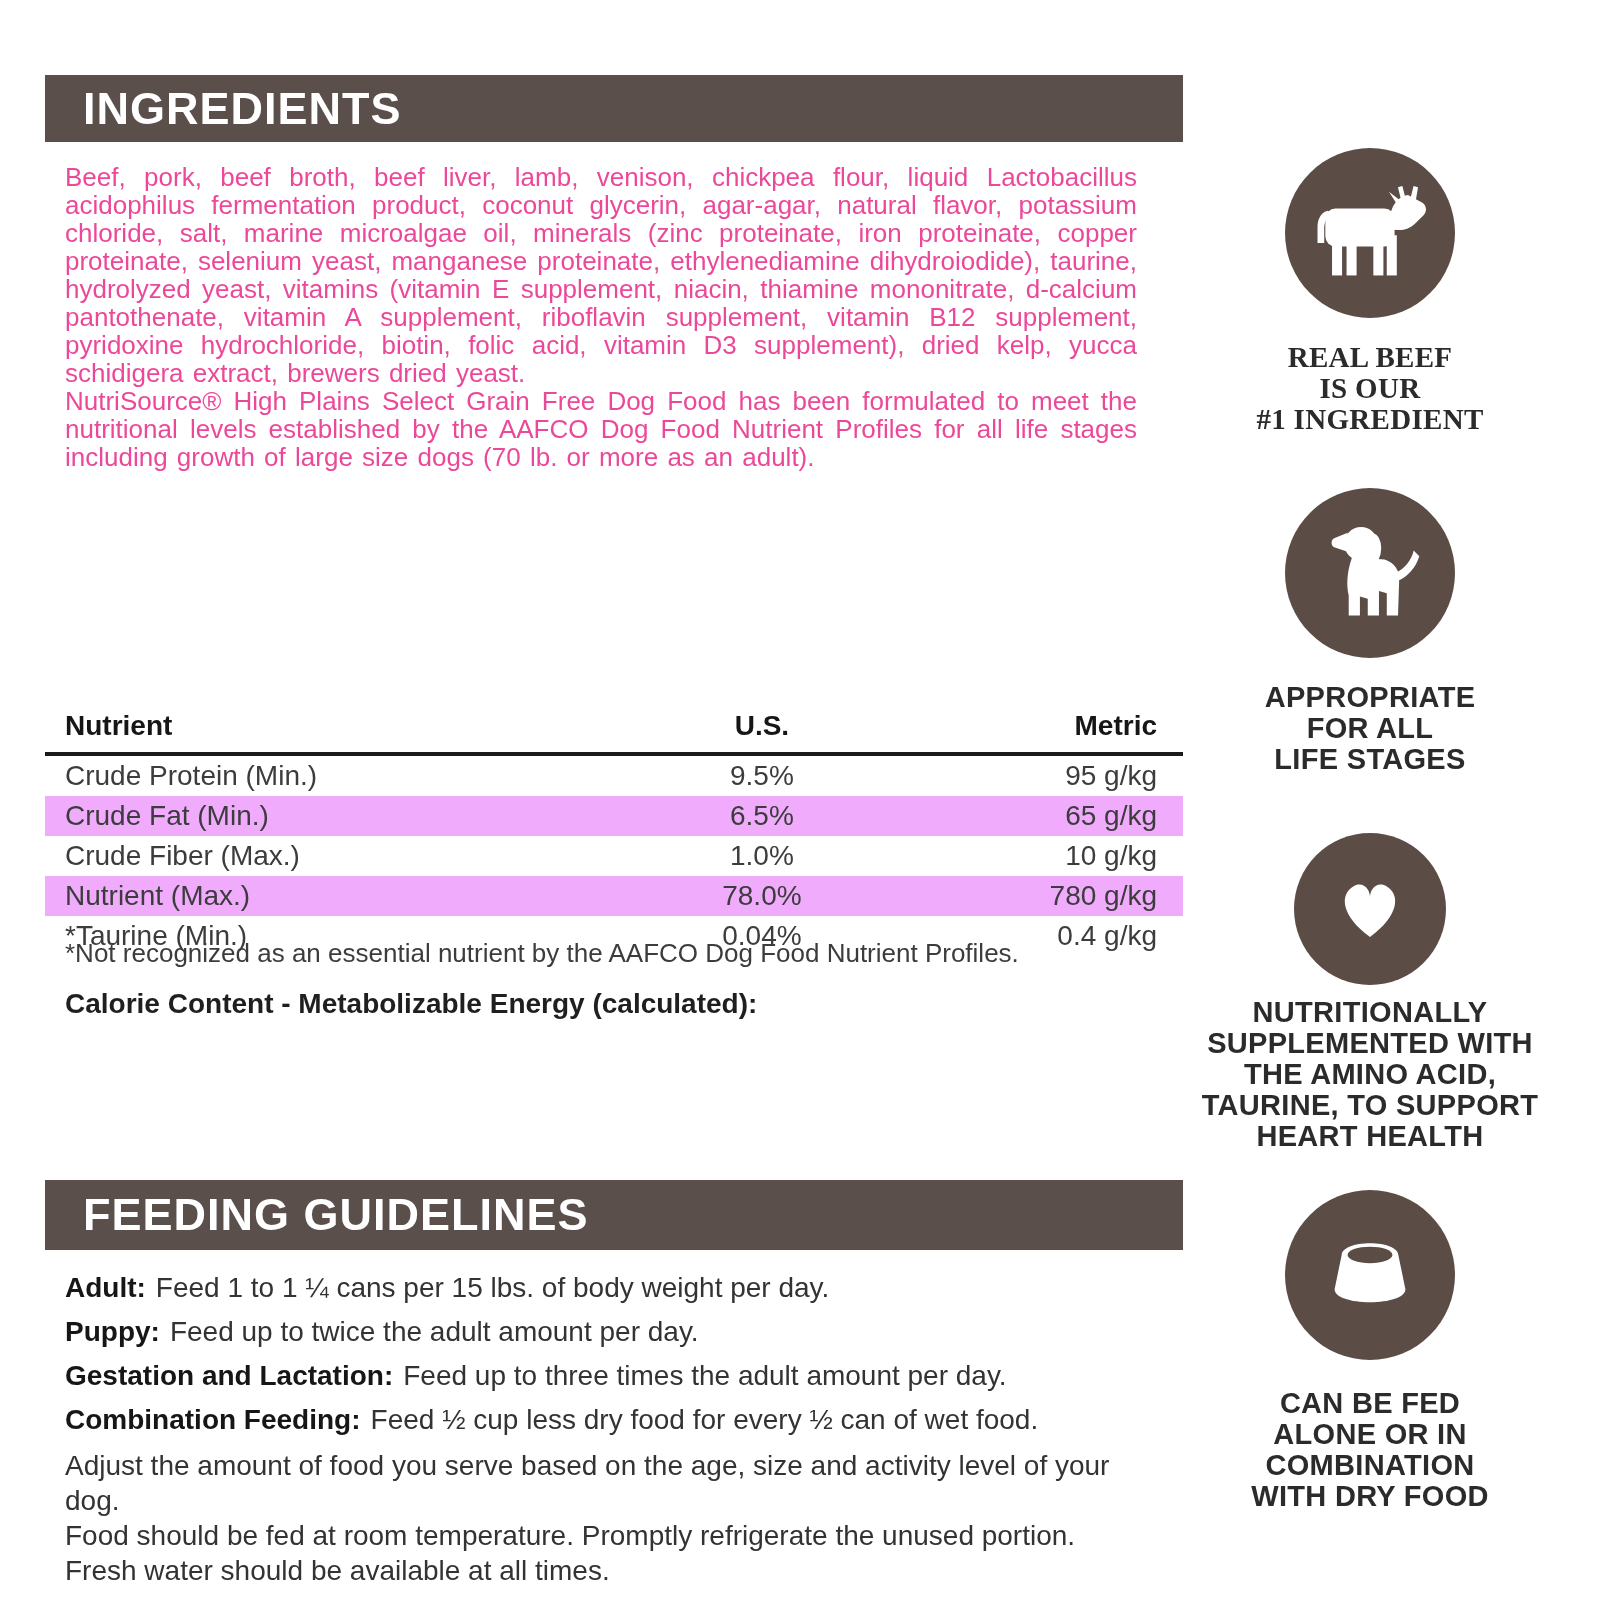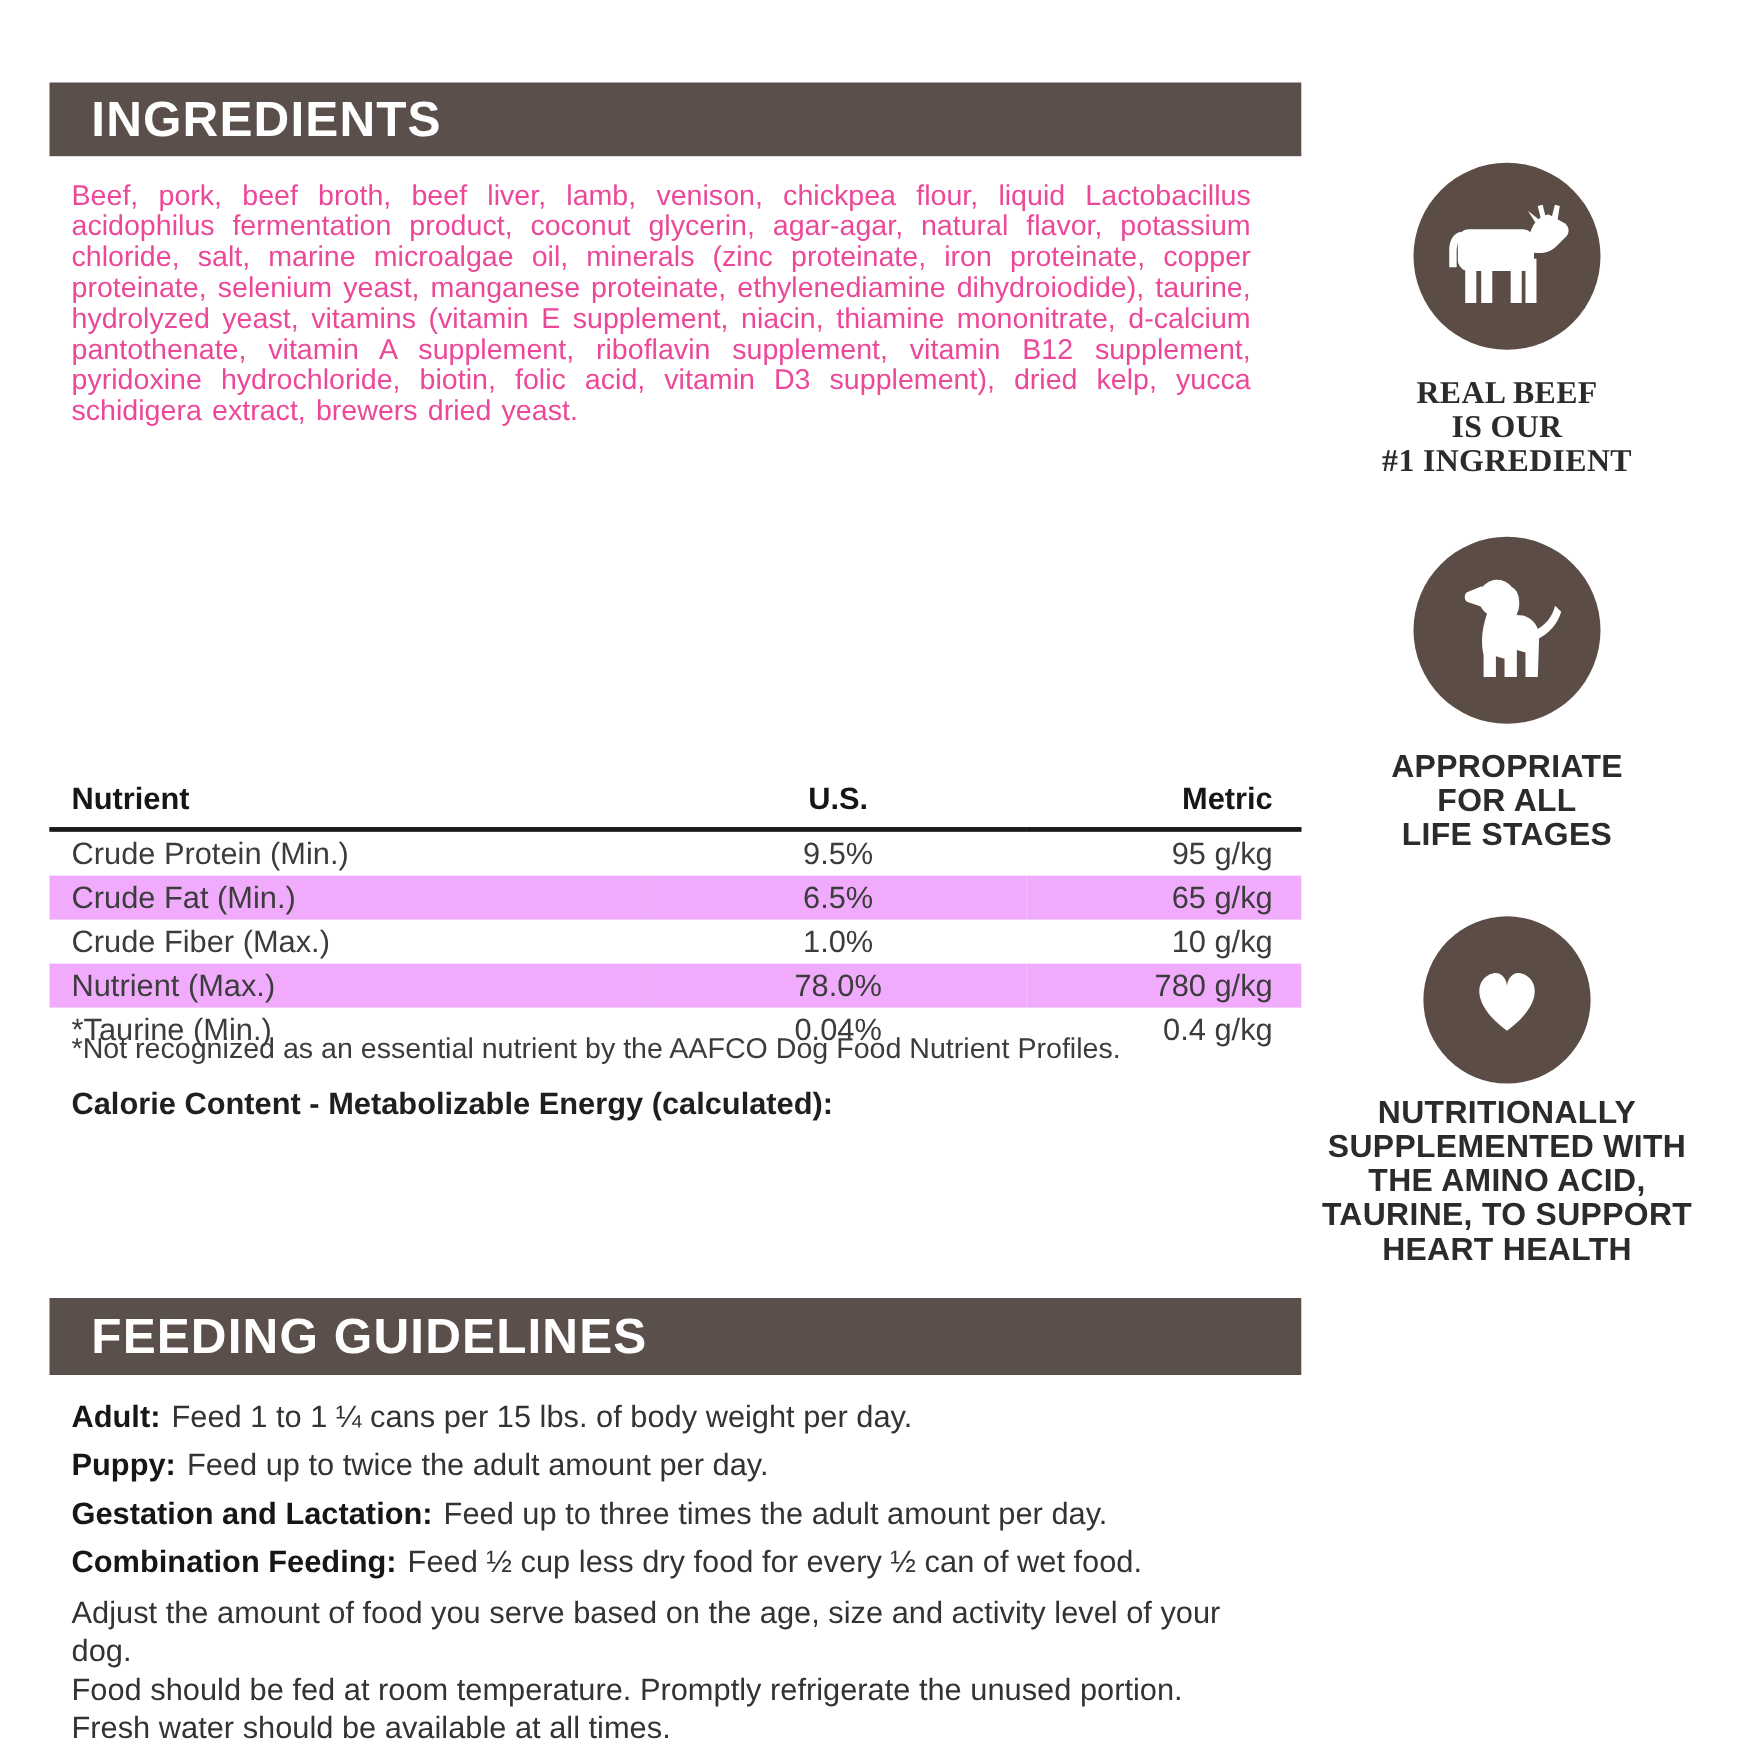--- a/index.html
+++ b/index.html
@@ -63,20 +63,21 @@
 <div class="page">
 
   <div class="main">
 
     <div class="banner banner-ingredients">
       <span>INGREDIENTS</span>
     </div>
 
     <div class="ing-text">
       <p>Beef, pork, beef broth, beef liver, lamb, venison, chickpea flour, liquid Lactobacillus acidophilus fermentation product, coconut glycerin, agar-agar, natural flavor, potassium chloride, salt, marine microalgae oil, minerals (zinc proteinate, iron proteinate, copper proteinate, selenium yeast, manganese proteinate, ethylenediamine dihydroiodide), taurine, hydrolyzed yeast, vitamins (vitamin E supplement, niacin, thiamine mononitrate, d-calcium pantothenate, vitamin A supplement, riboflavin supplement, vitamin B12 supplement, pyridoxine hydrochloride, biotin, folic acid, vitamin D3 supplement), dried kelp, yucca schidigera extract, brewers dried yeast.</p>
+      <p>NutriSource® High Plains Select Grain Free Dog Food has been formulated to meet the nutritional levels established by the AAFCO Dog Food Nutrient Profiles for all life stages including growth of large size dogs (70 lb. or more as an adult).</p>
     </div>
 
 
     <table class="ga">
       <colgroup>
           <col class="c1">
           <col class="c2">
           <col class="c3">
         </colgroup>
       <thead>
@@ -190,15 +191,29 @@
       </div>
       <div class="caption">
         <div>NUTRITIONALLY</div>
         <div>SUPPLEMENTED WITH</div>
         <div>THE AMINO ACID,</div>
         <div>TAURINE, TO SUPPORT</div>
         <div>HEART HEALTH</div>
       </div>
     </div>
 
+    <div class="badge badge-3">
+      <div class="circle circle-lg">
+        <svg width="118" height="118" viewBox="0 0 100 100">
+          <path fill="#ffffff" d="M26 33 C26 27 37 23 50 23 C63 23 74 27 74 33 L80 62 C80 69 66 73 50 73 C34 73 20 69 20 62 Z"></path>
+          <ellipse cx="50" cy="33" rx="19" ry="7" fill="#5b4d46"></ellipse>
+        </svg>
+      </div>
+      <div class="caption">
+        <div>CAN BE FED</div>
+        <div>ALONE OR IN</div>
+        <div>COMBINATION</div>
+        <div>WITH DRY FOOD</div>
+      </div>
+    </div>
 
   </div>
 </div>
 
 </body></html>

